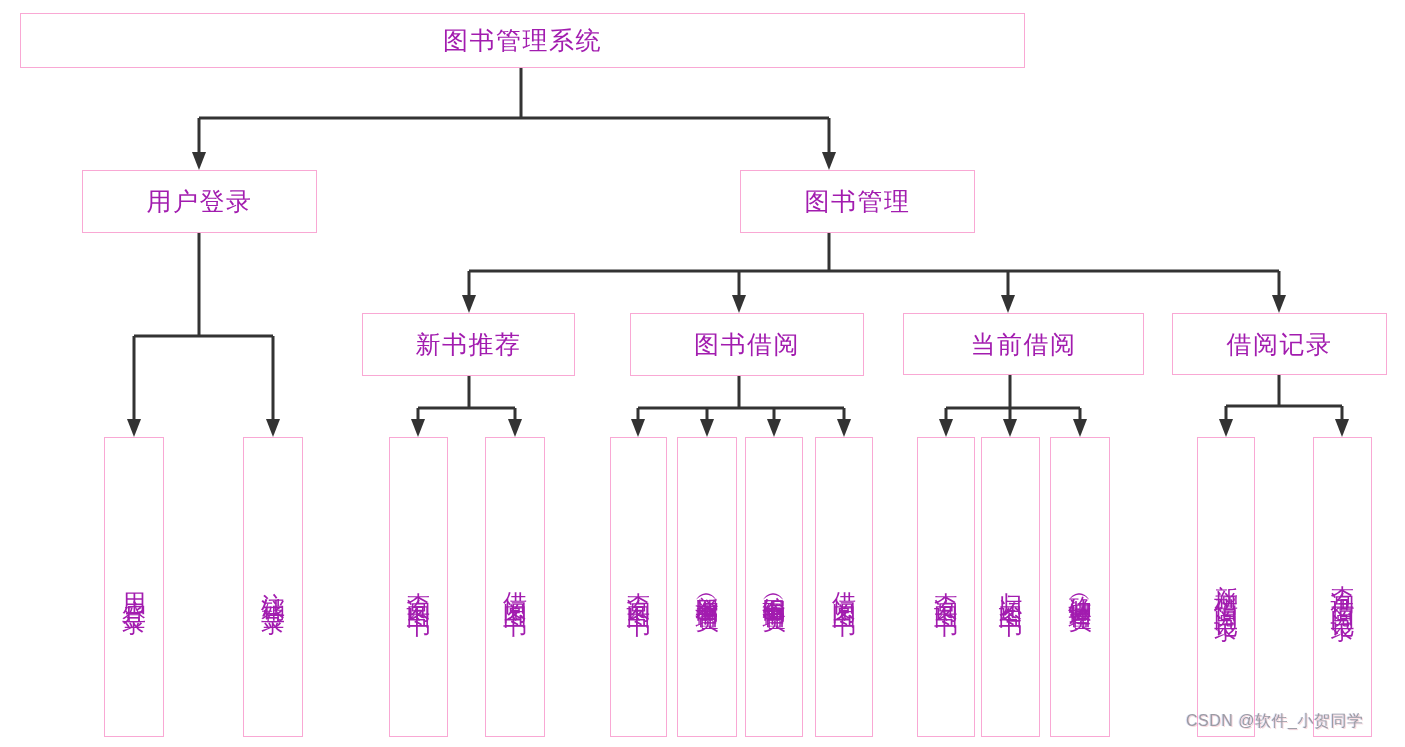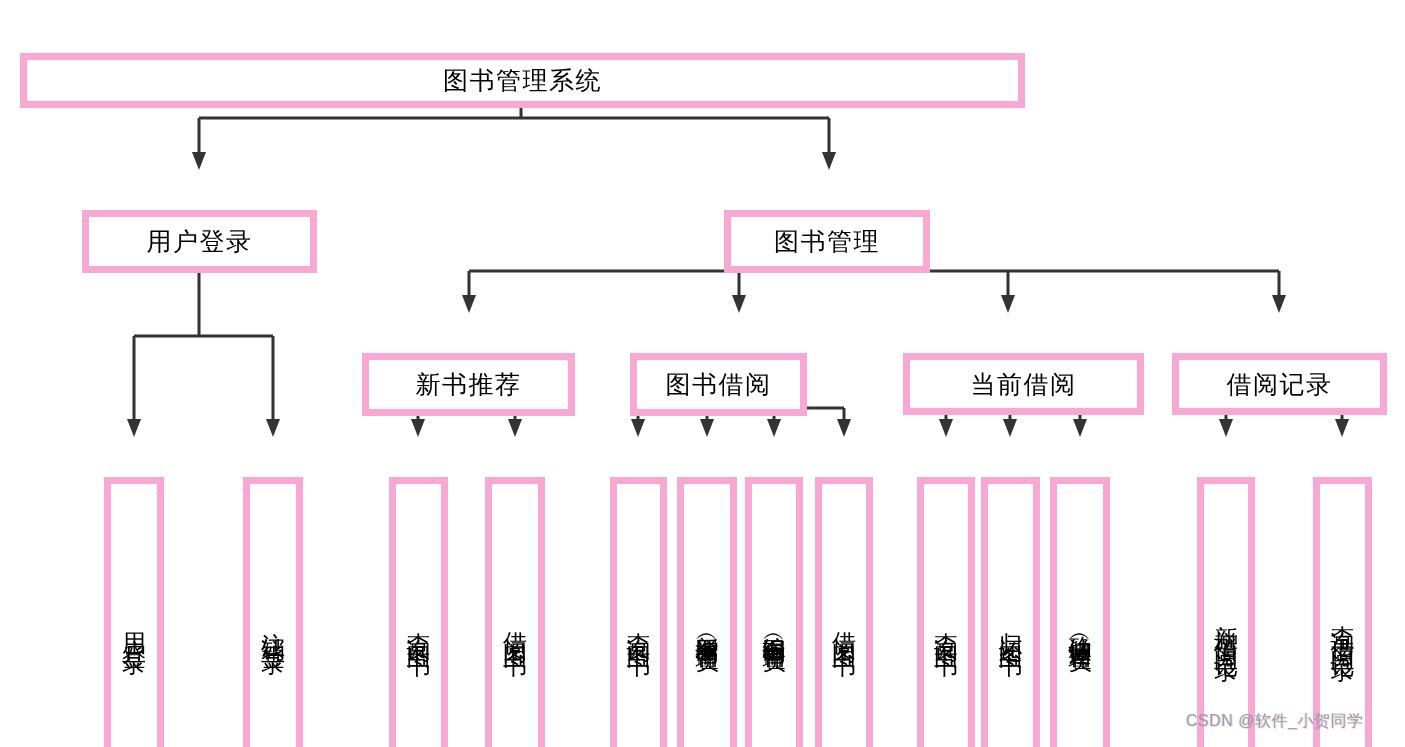--- a/index.html
+++ b/index.html
@@ -17,27 +17,26 @@
   }
   .connectors {
     position: absolute;
     left: 0;
     top: 0;
   }
   .node, .leaf {
     position: absolute;
     box-sizing: border-box;
     background: #ffffff;
-    border: 7px solid #f9a8d4;
+    border: 1px solid #f9a8d4;
     display: flex;
     align-items: center;
     justify-content: center;
-    color: #000000;
+    color: #a21caf;
     text-align: center;
-    margin-top: 40px;
   }
   .node {
     font-size: 25px;
     letter-spacing: 1.5px;
     font-weight: 400;
   }
   .leaf > span {
     writing-mode: vertical-rl;
     text-orientation: mixed;
     font-size: 24px;
@@ -99,28 +98,28 @@
     </g>
   </svg>
 
   <div class="node" style="left:20px; top:13px; width:1005px; height:55px;">
     <span>图书管理系统</span>
   </div>
 
   <div class="node" style="left:82px; top:170px; width:235px; height:63px;">
     <span>用户登录</span>
   </div>
-  <div class="node" style="left:724px; top:170px; width:206px; height:63px;">
+  <div class="node" style="left:740px; top:170px; width:235px; height:63px;">
     <span>图书管理</span>
   </div>
 
   <div class="node" style="left:362px; top:313px; width:213px; height:63px;">
     <span>新书推荐</span>
   </div>
-  <div class="node" style="left:630px; top:313px; width:177px; height:63px;">
+  <div class="node" style="left:630px; top:313px; width:234px; height:63px;">
     <span>图书借阅</span>
   </div>
   <div class="node" style="left:903px; top:313px; width:241px; height:62px;">
     <span>当前借阅</span>
   </div>
   <div class="node" style="left:1172px; top:313px; width:215px; height:62px;">
     <span>借阅记录</span>
   </div>
 
   <div class="leaf" style="left:104px; top:437px; width:60px; height:300px;">

